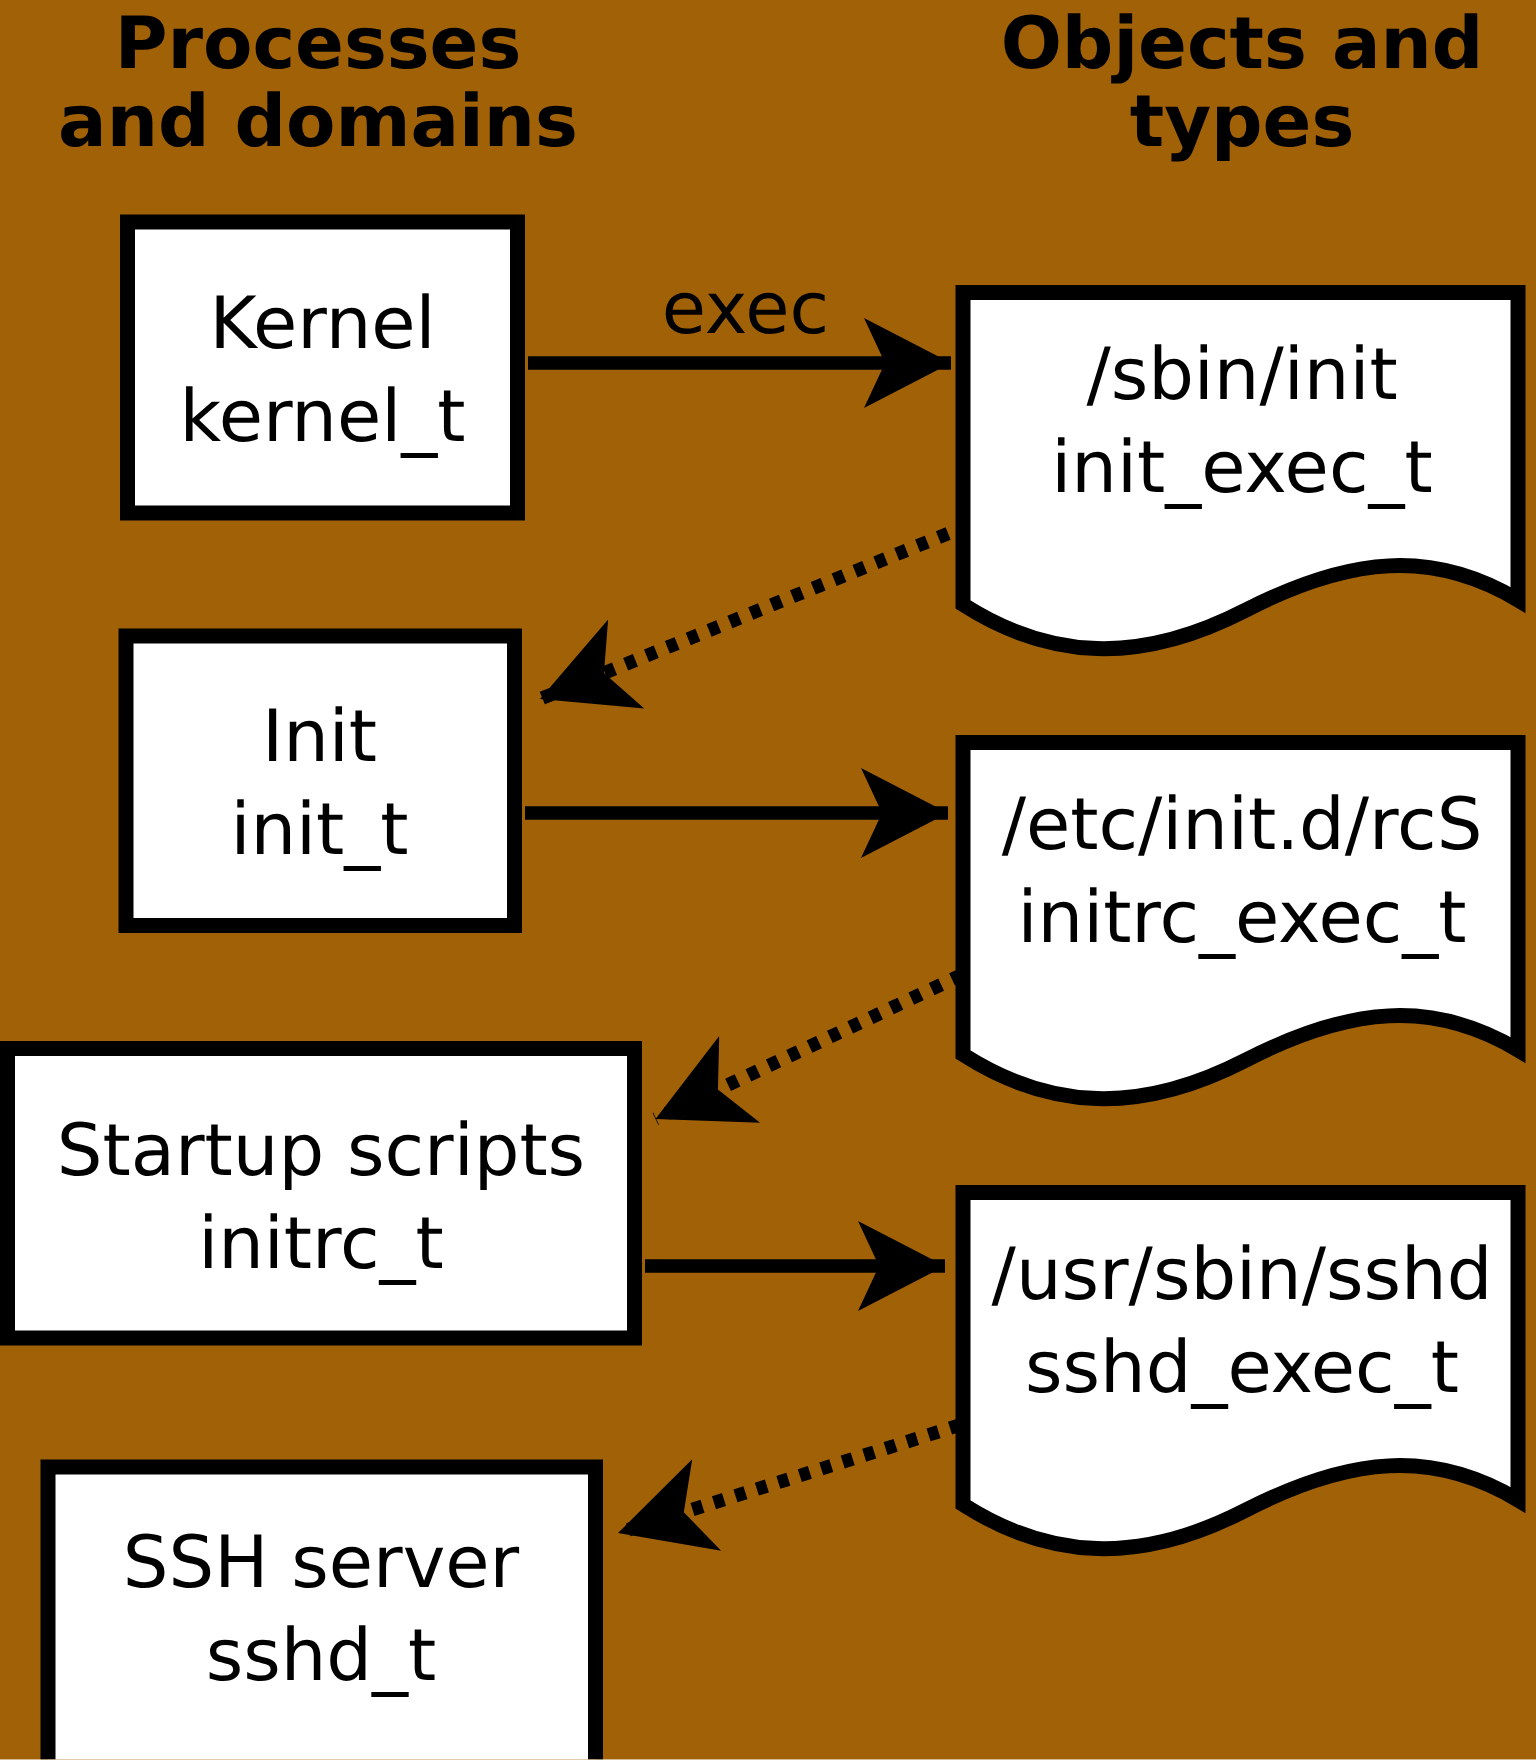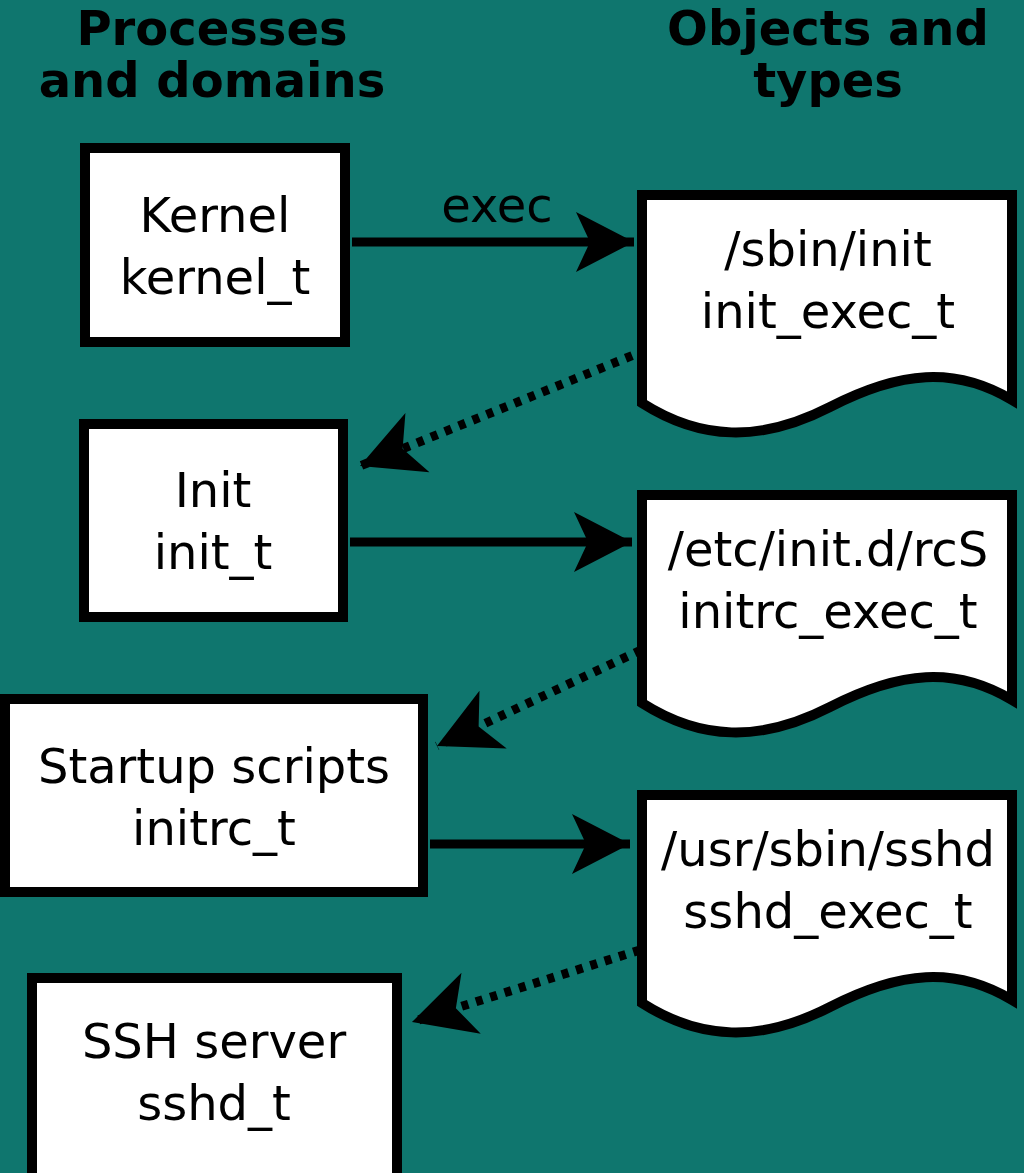--- a/index.html
+++ b/index.html
@@ -4,21 +4,21 @@
 <style>
   html, body {
     margin: 0;
     padding: 0;
     background: #ffffff;
   }
   .canvas {
     position: relative;
     width: 1024px;
     height: 1173px;
-    background: #0f766e;
+    background: #a16207;
     overflow: hidden;
   }
   svg { display: block; }
   .hdr {
     font-family: "DejaVu Sans", sans-serif;
     font-size: 48px;
     font-weight: bold;
     fill: #000000;
   }
   .lbl {

